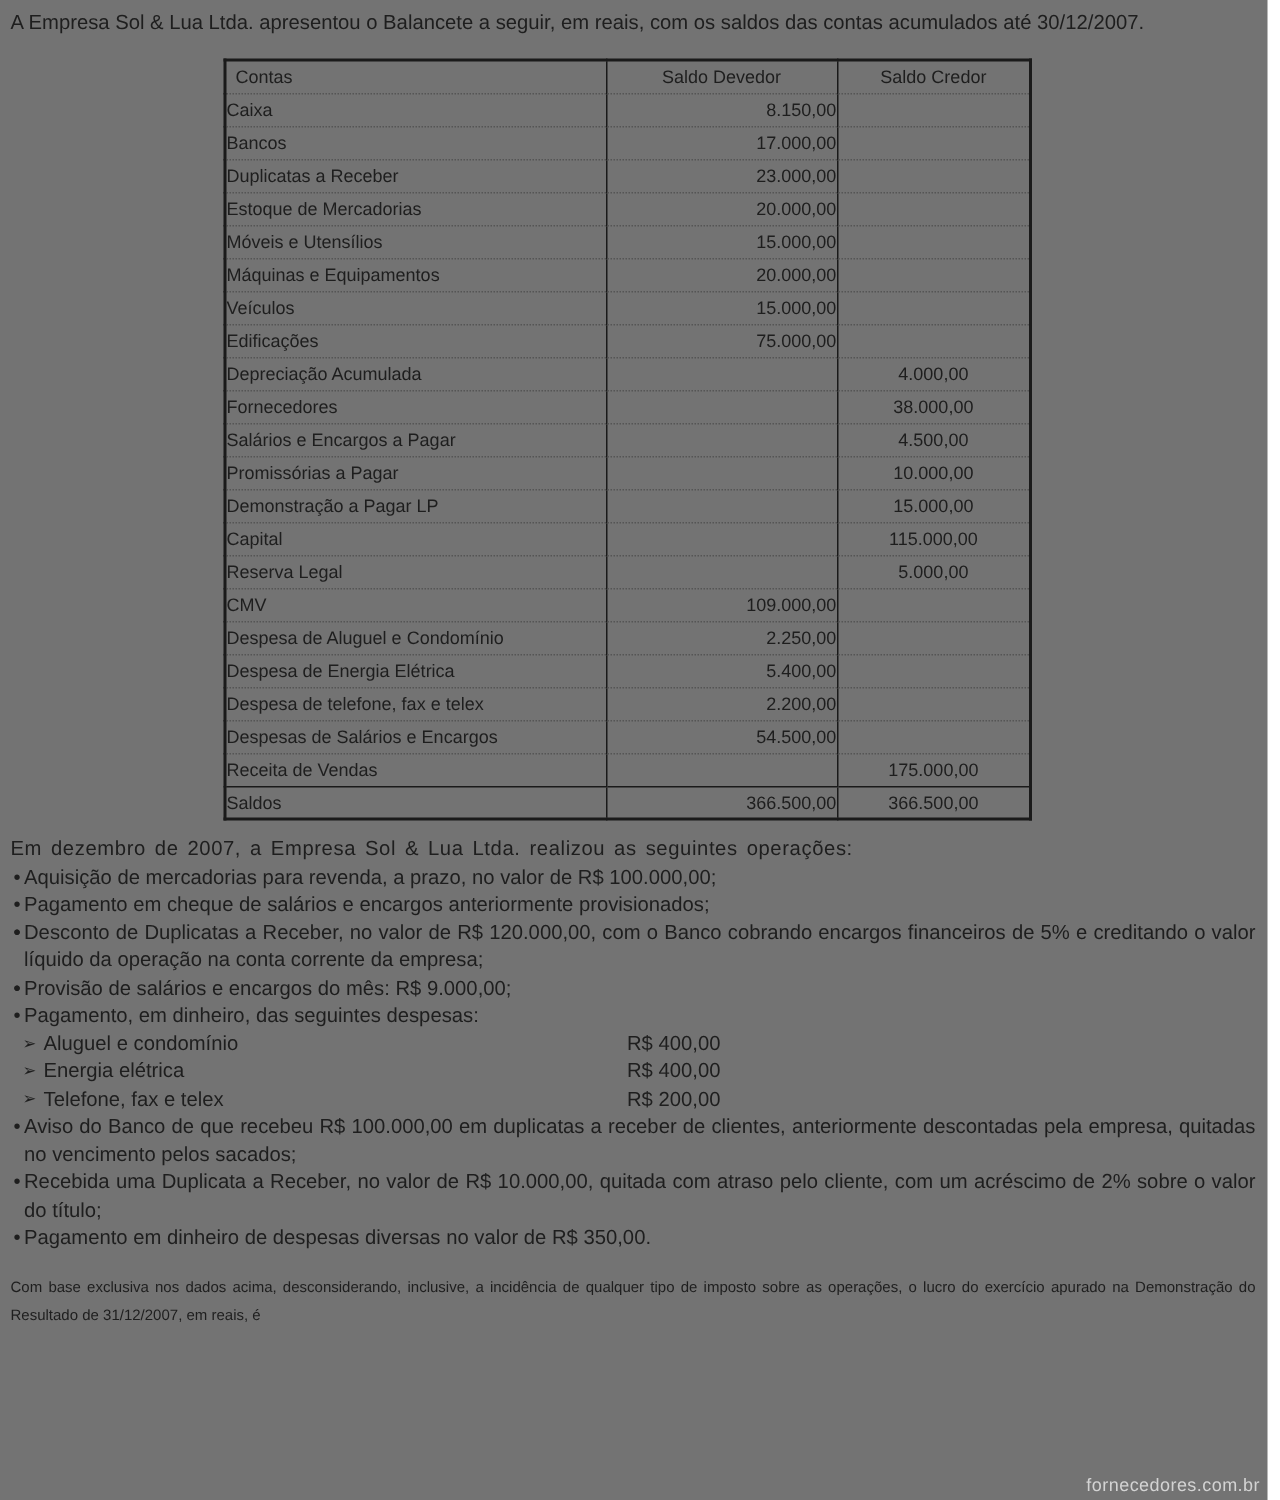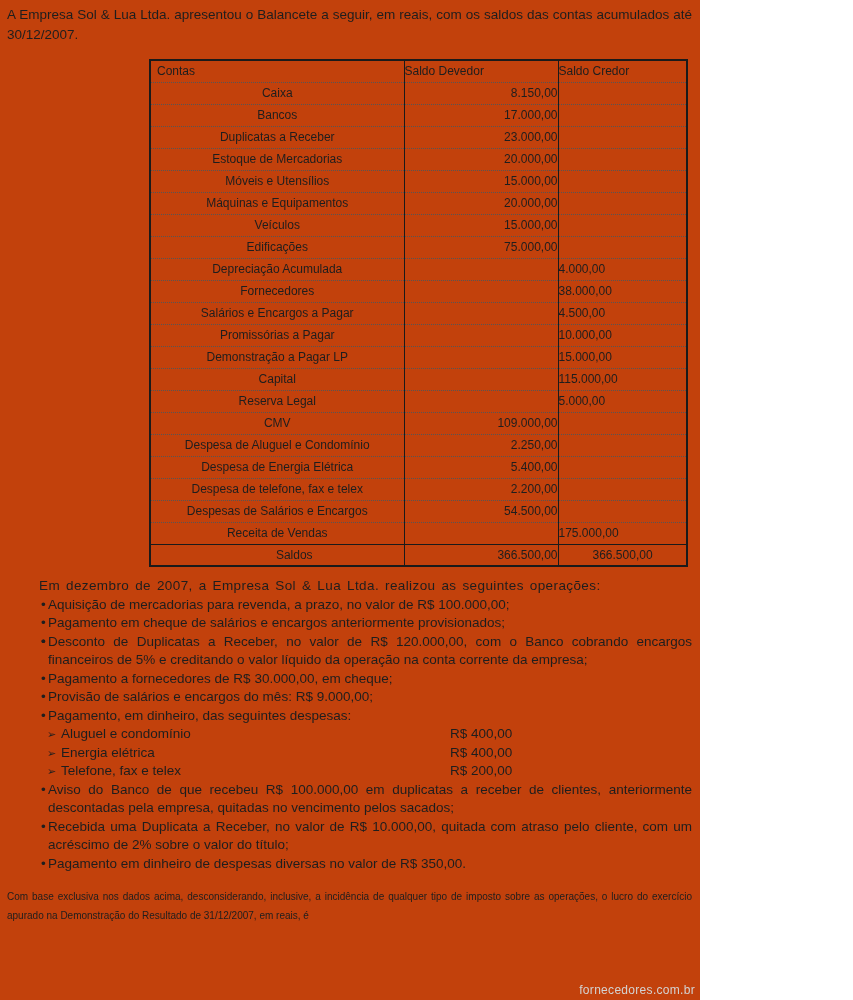--- a/index.html
+++ b/index.html
@@ -2,21 +2,21 @@
 <html><head>
 <meta charset="utf-8">
 <style>
   * { box-sizing: border-box; }
   html, body { margin: 0; padding: 0; background: #ffffff; }
   body {
     width: 853px; height: 1000px;
     font-family: "Liberation Sans", "DejaVu Sans", sans-serif;
     color: #1e1e1e;
   }
-  .page { position: relative; width: 700px; height: 1000px; overflow: hidden; background: #c2410c; }
+  .page { position: relative; width: 845px; height: 1000px; overflow: hidden; background: #737373; }
 
   .intro {
     margin: 5px 8px 0 7px;
     font-size: 13.5px; line-height: 20px;
     text-align: justify;
   }
 
   table.balancete {
     border-collapse: collapse;
     table-layout: fixed;
@@ -27,29 +27,29 @@
   }
   .balancete col.c-conta { width: 254px; }
   .balancete col.c-dev   { width: 154px; }
   .balancete col.c-cred  { width: 129px; }
   .balancete th, .balancete td {
     height: 22px; padding: 0;
     font-weight: normal;
     border-left: 1px solid #1a1a1a;
     white-space: nowrap; overflow: hidden;
   }
-  .balancete thead th { border-bottom: 1px dotted #555; text-align: left; }
+  .balancete thead th { border-bottom: 1px dotted #555; text-align: center; }
   .balancete thead th.h-conta { text-align: left; padding-left: 6px; }
   .balancete tbody td { border-top: 1px dotted #555; }
-  .balancete tr.totals td { border-top: 1px solid #1a1a1a; padding-left: 34px; }
-  .cell-conta { text-align: center; padding-left: 6px; }
+  .balancete tr.totals td { border-top: 1px solid #1a1a1a; }
+  .cell-conta { text-align: left; padding-left: 6px; }
   .cell-dev  { text-align: right; padding-right: 29px; }
-  .cell-cred { text-align: left; padding-right: 24px; }
-
-  .ops { font-size: 13.5px; line-height: 18.5px; padding-left: 32px; }
+  .cell-cred { text-align: center; padding-right: 24px; }
+
+  .ops { font-size: 13.5px; line-height: 18.5px; }
   .ops-intro {
     margin: 10px 8px 0 7px;
     letter-spacing: 0.4px; word-spacing: 1.8px;
   }
   .bullet {
     position: relative;
     margin: 0 8px 0 0;
     padding-left: 16px;
     text-align: justify;
   }
@@ -204,21 +204,21 @@
     </tbody>
   </table>
 
   <div class="ops">
     <p class="ops-intro">Em dezembro de 2007, a Empresa Sol &amp; Lua Ltda. realizou as seguintes operações:</p>
 
     <div class="bullet"><span class="marker">•</span><span>Aquisição de mercadorias para revenda, a prazo, no valor de R$ 100.000,00;</span></div>
     <div class="bullet"><span class="marker">•</span><span>Pagamento em cheque de salários e encargos anteriormente provisionados;</span></div>
     <div class="bullet"><span class="marker">•</span></div>
     <div class="bullet"><span class="marker">•</span><span>Desconto de Duplicatas a Receber, no valor de R$ 120.000,00, com o Banco cobrando encargos financeiros de 5% e creditando o valor líquido da operação na conta corrente da empresa;</span></div>
-    <div class="bullet"><span class="marker">•</span><span>Pagamento a fornecedores de R$ 30.000,00, em cheque;</span></div>
+    <div class="bullet"><span class="marker">•</span></div>
     <div class="bullet"><span class="marker">•</span><span>Provisão de salários e encargos do mês: R$ 9.000,00;</span></div>
     <div class="bullet"><span class="marker">•</span><span>Pagamento, em dinheiro, das seguintes despesas:</span></div>
 
     <div class="sub">
         <span class="marker">➢</span>
         <span class="label">Aluguel e condomínio</span>
         <span class="value">R$ 400,00</span>
       </div>
     <div class="sub">
         <span class="marker">➢</span>

